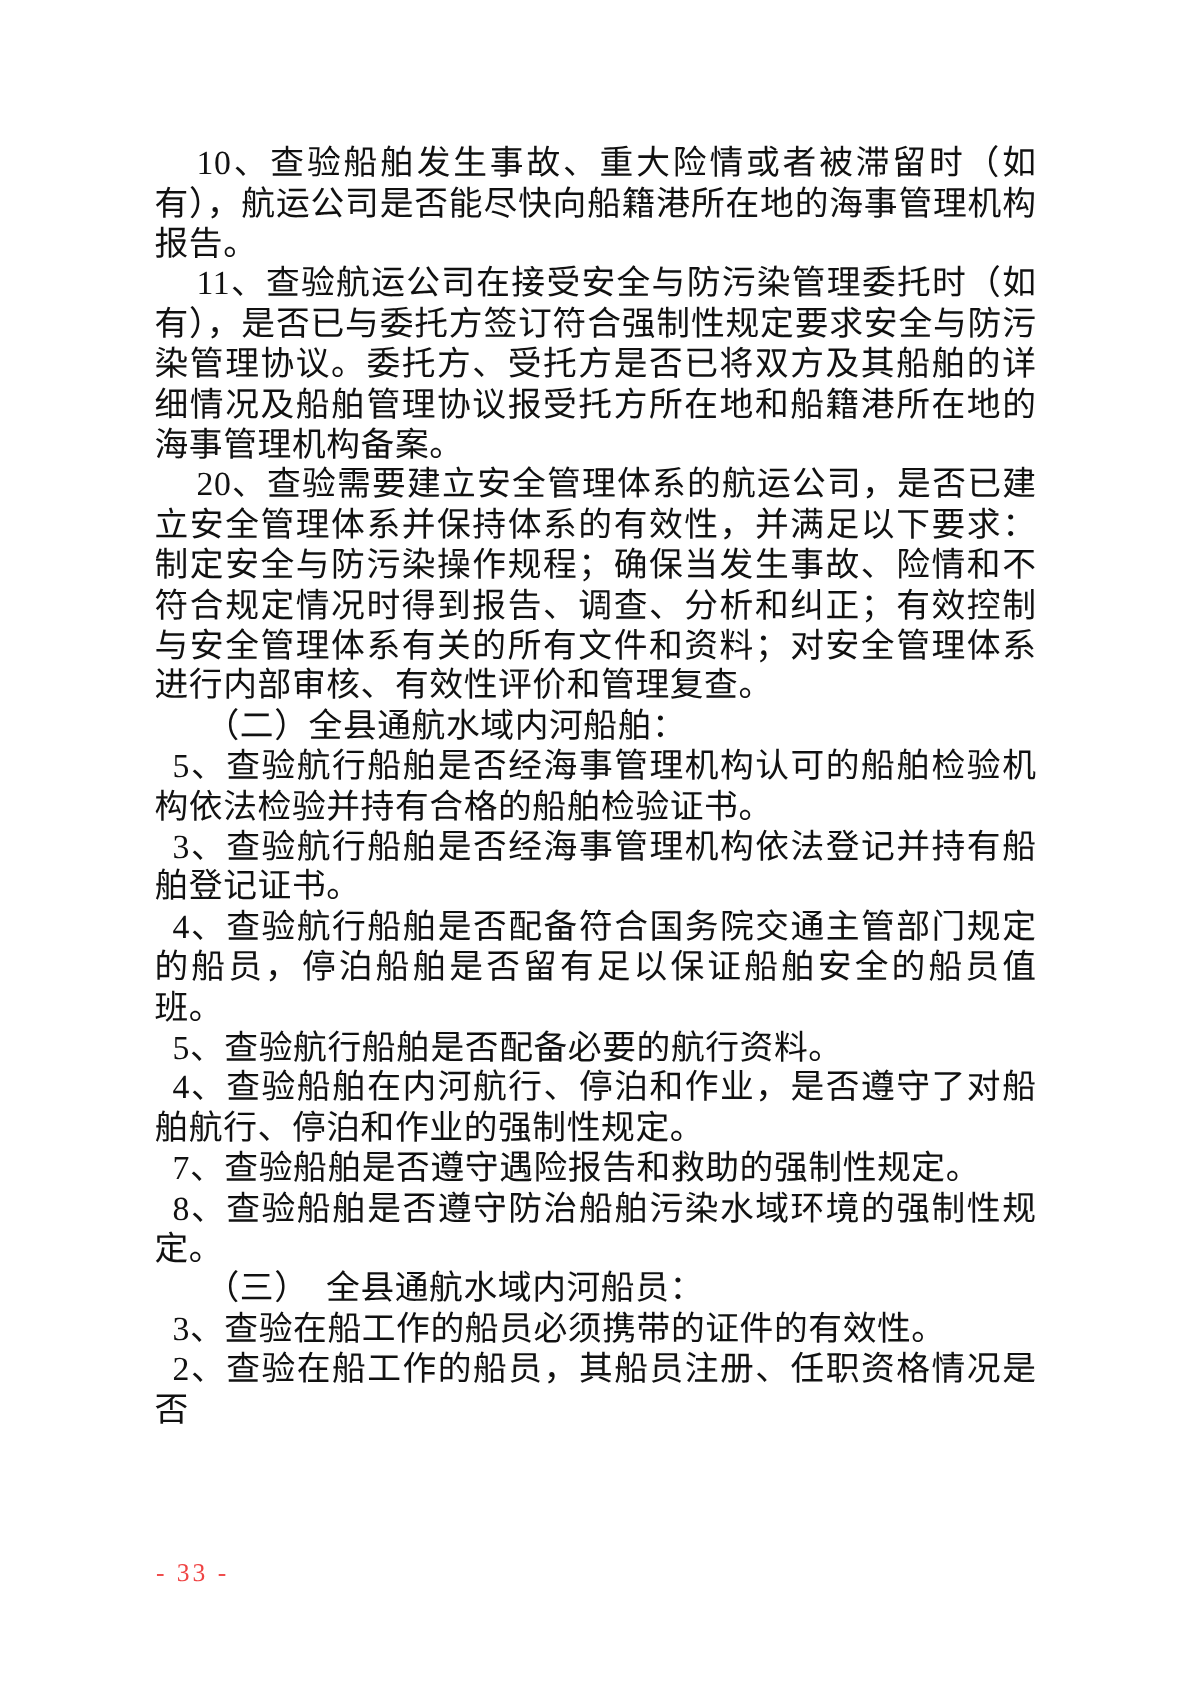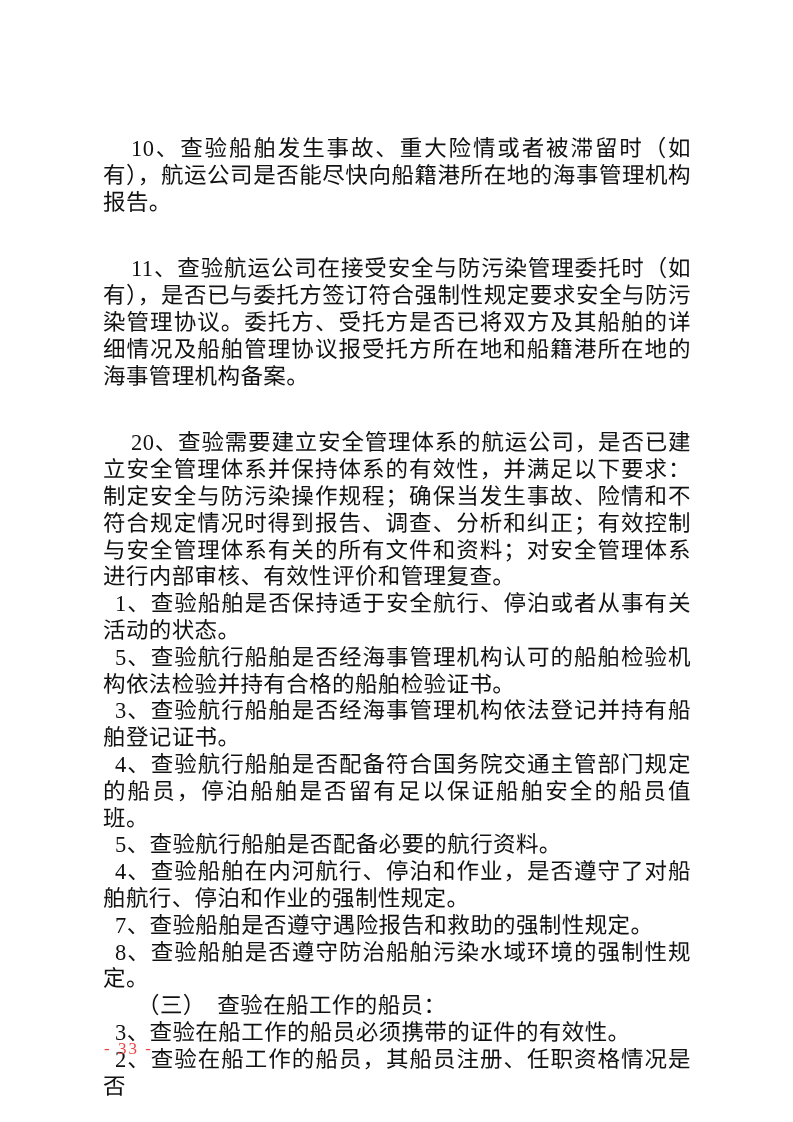--- a/index.html
+++ b/index.html
@@ -24,21 +24,21 @@
     font-size: 22.5px;
     line-height: 26.8px;
     text-align: justify;
     letter-spacing: 0.4px;
   }
   .body-text p {
     margin: 0;
     padding: 0;
   }
   
-  p.item-2digit { text-indent: 28px; margin-top: 40px; }
+  p.item-2digit { text-indent: 28px; }
   
   p.item-1digit { text-indent: 12px; }
   
   p.section { text-indent: 34px; }
   .page-number {
     position: absolute;
     left: 104px;
     top: 1039px;
     font-size: 17px;
     letter-spacing: 2px;
@@ -46,26 +46,26 @@
   }
 </style>
 </head>
 <body>
 
 <div class="page">
   <div class="body-text">
     <p class="item-2digit">10、查验船舶发生事故、重大险情或者被滞留时（如有），航运公司是否能尽快向船籍港所在地的海事管理机构报告。</p>
     <p class="item-2digit">11、查验航运公司在接受安全与防污染管理委托时（如有），是否已与委托方签订符合强制性规定要求安全与防污染管理协议。委托方、受托方是否已将双方及其船舶的详细情况及船舶管理协议报受托方所在地和船籍港所在地的海事管理机构备案。</p>
     <p class="item-2digit">20、查验需要建立安全管理体系的航运公司，是否已建立安全管理体系并保持体系的有效性，并满足以下要求：制定安全与防污染操作规程；确保当发生事故、险情和不符合规定情况时得到报告、调查、分析和纠正；有效控制与安全管理体系有关的所有文件和资料；对安全管理体系进行内部审核、有效性评价和管理复查。</p>
-    <p class="item-1digit">1、查验船舶是否保持适于安全航行、停泊或者从事有关活动的状态。</p>
+    <p class="section">（二）全县通航水域内河船舶：</p>
     <p class="item-1digit">5、查验航行船舶是否经海事管理机构认可的船舶检验机构依法检验并持有合格的船舶检验证书。</p>
     <p class="item-1digit">3、查验航行船舶是否经海事管理机构依法登记并持有船舶登记证书。</p>
     <p class="item-1digit">4、查验航行船舶是否配备符合国务院交通主管部门规定的船员，停泊船舶是否留有足以保证船舶安全的船员值班。</p>
     <p class="item-1digit">5、查验航行船舶是否配备必要的航行资料。</p>
     <p class="item-1digit">4、查验船舶在内河航行、停泊和作业，是否遵守了对船舶航行、停泊和作业的强制性规定。</p>
     <p class="item-1digit">7、查验船舶是否遵守遇险报告和救助的强制性规定。</p>
     <p class="item-1digit">8、查验船舶是否遵守防治船舶污染水域环境的强制性规定。</p>
-    <p class="section">（三）　查验在船工作的船员：</p>
+    <p class="section">（三）　全县通航水域内河船员：</p>
     <p class="item-1digit">3、查验在船工作的船员必须携带的证件的有效性。</p>
     <p class="item-1digit">2、查验在船工作的船员，其船员注册、任职资格情况是否</p>
   </div>
   <div class="page-number">- 33 -</div>
 </div>
 
 </body></html>

